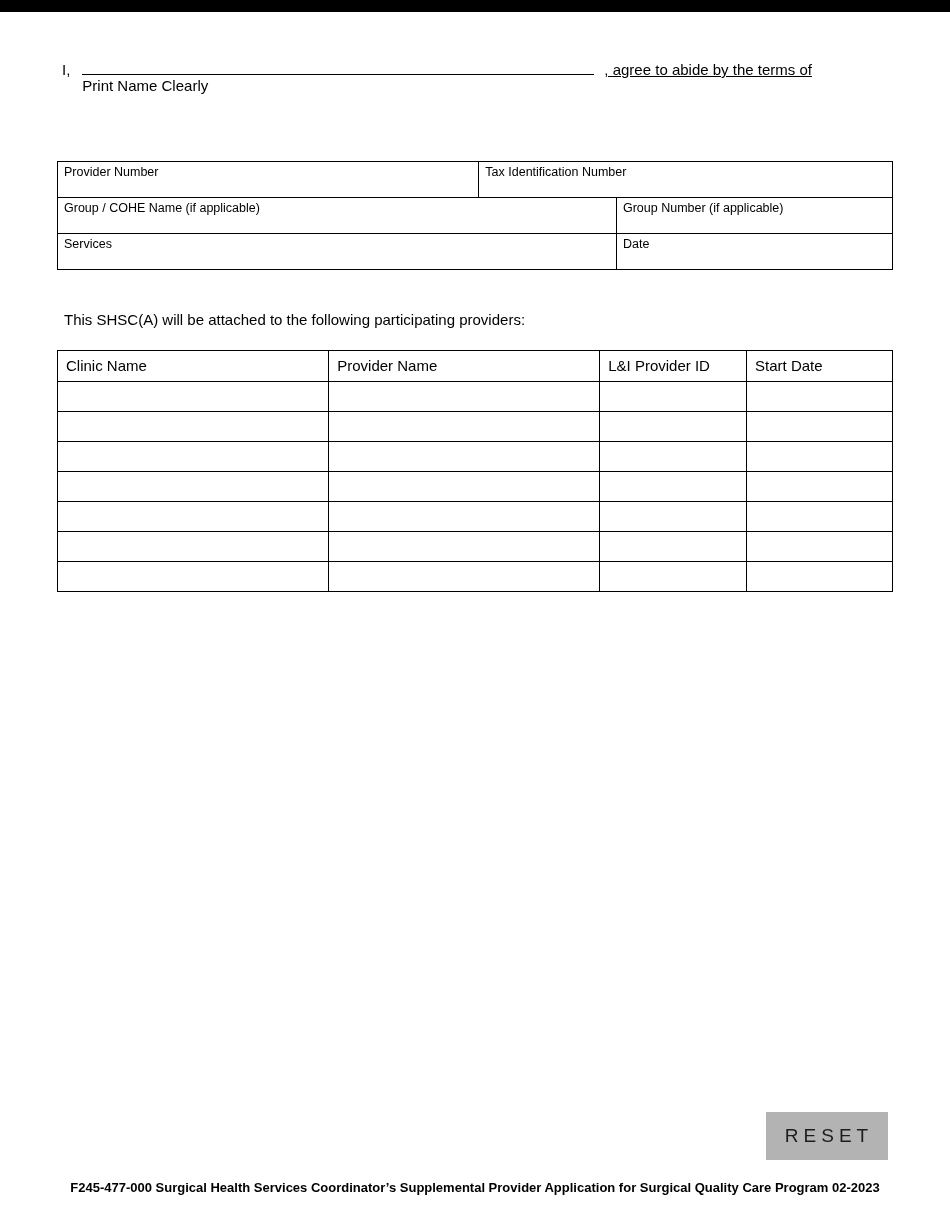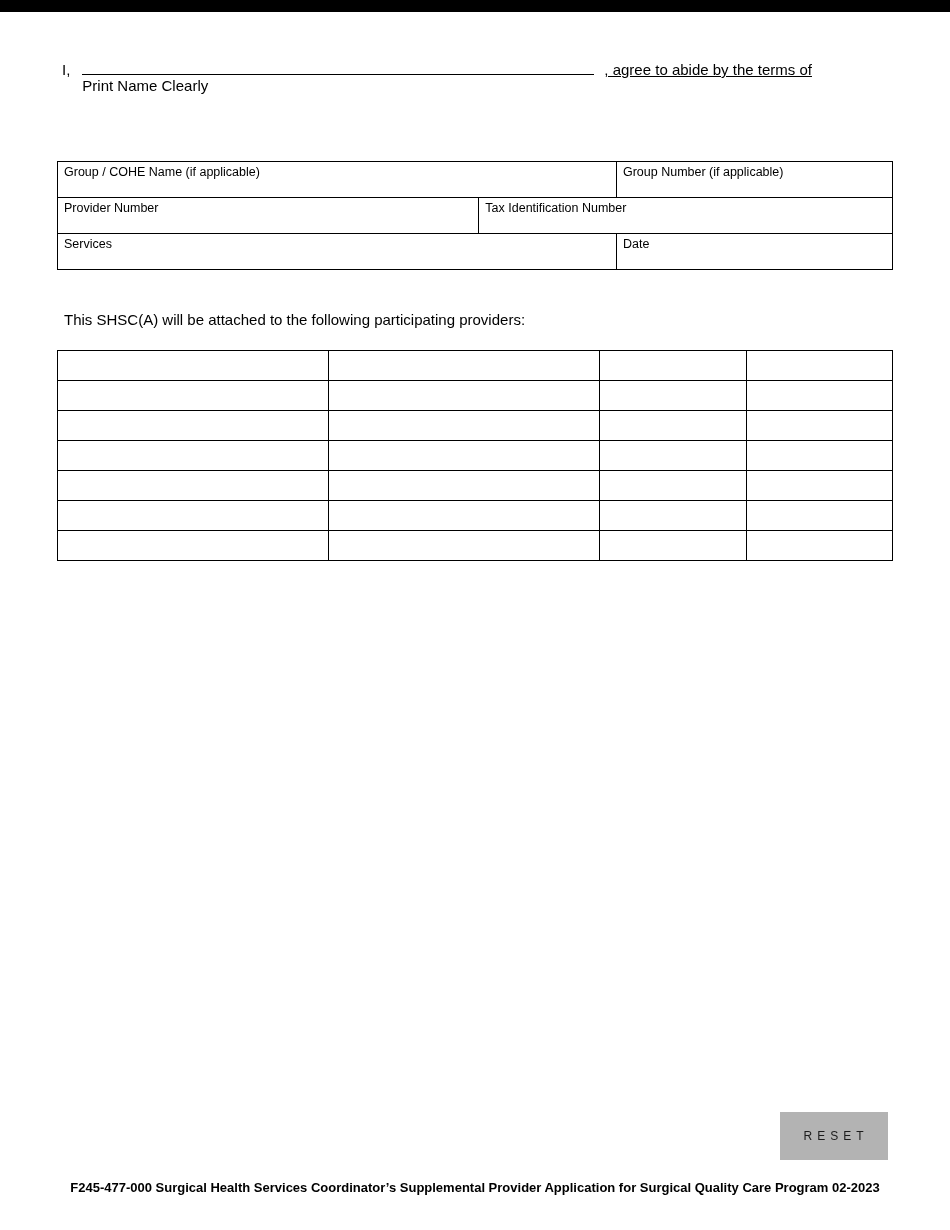--- a/index.html
+++ b/index.html
@@ -91,25 +91,25 @@
   .pcell + .pcell { border-left: 1px solid #000; }
   .pc1 { width: 32.4%; }
   .pc2 { width: 32.5%; }
   .pc3 { width: 17.6%; }
   .pc4 { width: 17.5%; }
   .phead .pcell { height: 30px; padding-top: 6px; }
   
   .reset-button {
     position: absolute;
     top: 1112px; right: 62px;
-    width: 108px; height: 48px;
+    width: 122px; height: 48px;
     background: #b3b3b3;
     border: none;
     font-family: "Liberation Sans", sans-serif;
-    font-size: 12px;
+    font-size: 19px;
     letter-spacing: 5px;
     color: #1c1c1c;
     text-indent: 4px;
     cursor: pointer;
     display: flex;
     align-items: center;
     justify-content: center;
   }
   
   .form-footer {
@@ -131,48 +131,54 @@
     <span class="intro-prefix">I,</span>
     <span class="name-blank">
       <span class="name-caption">Print Name Clearly</span>
     </span>
     <span class="intro-suffix">, agree to abide by the terms of</span>
   </div>
 
 
   <div class="ftable">
     <div class="frow">
+      <div class="fcell r1c1">
+        <span>Provider Number</span>
+      </div>
+      <div class="fcell r1c2">
+        <span>Tax Identification Number</span>
+      </div>
+    </div>
+    <div class="frow">
       <div class="fcell r2c1">
         <span>Group / COHE Name (if applicable)</span>
       </div>
       <div class="fcell r2c2">
         <span>Group Number (if applicable)</span>
-      </div>
-    </div>
-    <div class="frow">
-      <div class="fcell r1c1">
-        <span>Provider Number</span>
-      </div>
-      <div class="fcell r1c2">
-        <span>Tax Identification Number</span>
       </div>
     </div>
     <div class="frow">
       <div class="fcell r2c1">
         <span>Services</span>
       </div>
       <div class="fcell r2c2">
         <span>Date</span>
       </div>
     </div>
   </div>
 
   <div class="providers-intro">This SHSC(A) will be attached to the following participating providers:</div>
 
   <div class="ptable">
+    <div class="prow phead">
+      <div class="pcell pc1">Clinic Name</div>
+      <div class="pcell pc2">Provider Name</div>
+      <div class="pcell pc3">L&amp;I Provider ID</div>
+      <div class="pcell pc4">Start Date</div>
+    </div>
     <div class="prow">
       <div class="pcell pc1"></div>
       <div class="pcell pc2"></div>
       <div class="pcell pc3"></div>
       <div class="pcell pc4"></div>
     </div>
     <div class="prow">
       <div class="pcell pc1"></div>
       <div class="pcell pc2"></div>
       <div class="pcell pc3"></div>

